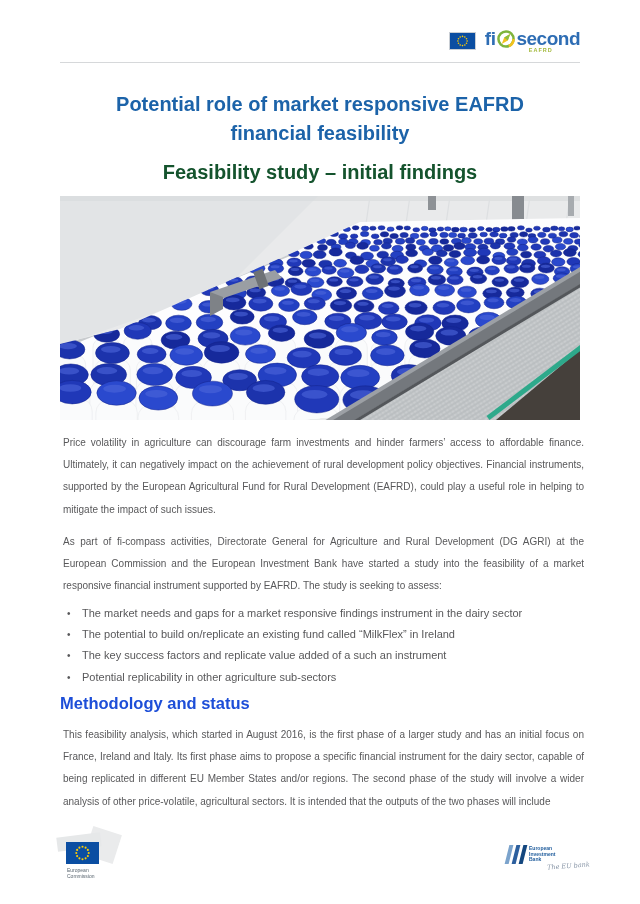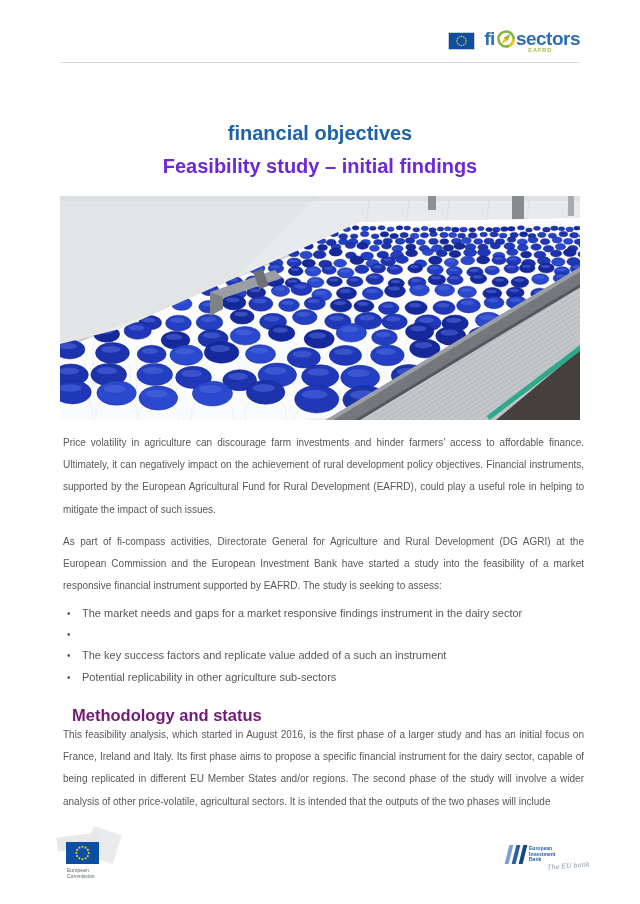--- a/index.html
+++ b/index.html
@@ -11,34 +11,34 @@
   .eu-flag-sm{width:27px;height:18px;background:#0B4EA2;border:1px solid #C9CED4;margin-top:3px;box-sizing:border-box;}
   .fi-wrap{position:relative;display:flex;align-items:center;line-height:1;}
   .fi-txt{font-size:19px;font-weight:bold;color:#2E6DB4;letter-spacing:-0.5px;}
   .compass-ic{margin:0 1px 0 2px;}
   .fi-sub{position:absolute;left:44px;top:19px;font-size:5.5px;font-weight:bold;color:#A3B93C;letter-spacing:1px;}
   .divider{position:absolute;top:62px;left:60px;width:520px;height:1px;background:#D6D8DA;}
 
   
   .title-block{position:absolute;top:90px;left:40px;width:560px;text-align:center;}
   .title-main{color:#1C63A9;font-size:20px;font-weight:bold;line-height:29px;margin:0;}
-  .title-sub{color:#6d28d9;font-size:20px;font-weight:bold;line-height:29px;margin:4px;}
+  .title-sub{color:#14532d;font-size:20px;font-weight:bold;line-height:29px;margin:10px;}
 
   
   .hero{position:absolute;top:196px;left:60px;width:520px;height:224px;background:#E9EAEB;}
 
   
   .body-p{position:absolute;left:59px;width:521px;margin:4px;color:#58585A;
           font-size:10px;line-height:22.2px;text-align:justify;}
   #p1{top:428px;}
   #p2{top:527px;}
   .bullet-list{position:absolute;left:60px;top:603px;width:521px;margin:0;padding:0;list-style:none;}
   .bullet-list li{display:flex;align-items:flex-start;color:#58585A;font-size:11px;line-height:21.2px;}
   .bullet-dot{width:22px;flex:0 0 22px;padding-left:7px;box-sizing:border-box;font-size:10px;color:#58585A;}
-  .sec-heading{position:absolute;left:60px;top:694px;margin:12px;color:#701a75;font-size:16.5px;font-weight:bold;}
+  .sec-heading{position:absolute;left:60px;top:694px;margin:0;color:#1d4ed8;font-size:16.5px;font-weight:bold;}
   #p3{top:720px;}
 
   
   .ec-logo{position:absolute;left:60px;top:833px;width:80px;height:60px;}
   .ec-sketch1{position:absolute;left:28px;top:-3px;width:30px;height:30px;background:#EAEBEC;transform:rotate(18deg);}
   .ec-sketch2{position:absolute;left:-3px;top:2px;width:44px;height:14px;background:#E6E8E9;transform:rotate(-7deg);}
   .ec-flag{position:absolute;left:6px;top:9px;width:33px;height:22px;background:#0B4EA2;}
   .ec-text{position:absolute;left:7px;top:34px;font-size:5px;line-height:6px;color:#5A6670;}
   .eib-logo{position:absolute;left:507px;top:843px;width:90px;height:36px;}
   .eib-bars{position:absolute;left:0;top:2px;display:flex;gap:3px;transform:skewX(-14deg);}
@@ -70,30 +70,30 @@
     <div class="fi-wrap">
       <span class="fi-txt">fi</span>
       <svg class="compass-ic" width="18" height="18" viewBox="0 0 20 20">
         <circle cx="10" cy="10" r="8.4" fill="#ffffff" stroke="#7FB43C" stroke-width="2.8"></circle>
         <circle cx="10" cy="10" r="8.4" fill="none" stroke="#F2C21D" stroke-width="2.8" stroke-dasharray="10 43"></circle>
         <g transform="rotate(40 10 10)">
           <polygon points="10,2.6 12.6,10 10,17.4 7.4,10" fill="#F2C21D"></polygon>
           <polygon points="10,2.6 12.6,10 7.4,10" fill="#8DBE3F"></polygon>
         </g>
       </svg>
-      <span class="fi-txt">sectors</span>
+      <span class="fi-txt">second</span>
       <span class="fi-sub">EAFRD</span>
     </div>
   </div>
   <div class="divider"></div>
 
   <div class="title-block">
     <h1 class="title-main">
-      <br>
-      <span>financial objectives</span>
+      <span>Potential role of market responsive EAFRD</span><br>
+      <span>financial feasibility</span>
     </h1>
     <h2 class="title-sub">Feasibility study – initial findings</h2>
   </div>
 
   <svg class="hero" id="hero-svg" viewBox="0 0 520 224" width="520" height="224">
       <defs>
         <clipPath id="massClip">
           <polygon points="0,148 60,133 150,93 230,58 300,26 520,22 520,83 283,220 240,224 0,224"></polygon>
         </clipPath>
         <pattern id="mesh" width="8" height="8" patternUnits="userSpaceOnUse" patternTransform="rotate(-32)">
@@ -558,20 +558,21 @@
   <p class="body-p" id="p1">Price volatility in agriculture can discourage farm investments and hinder farmers’ access to affordable finance. Ultimately, it can negatively impact on the achievement of rural development policy objectives. Financial instruments, supported by the European Agricultural Fund for Rural Development (EAFRD), could play a useful role in helping to mitigate the impact of such issues.</p>
   <p class="body-p" id="p2">As part of fi-compass activities, Directorate General for Agriculture and Rural Development (DG AGRI) at the European Commission and the European Investment Bank have started a study into the feasibility of a market responsive financial instrument supported by EAFRD. The study is seeking to assess:</p>
 
   <ul class="bullet-list">
     <li>
         <span class="bullet-dot">•</span>
         <span>The market needs and gaps for a market responsive findings instrument in the dairy sector</span>
       </li>
     <li>
         <span class="bullet-dot">•</span>
+        <span>The potential to build on/replicate an existing fund called “MilkFlex” in Ireland</span>
       </li>
     <li>
         <span class="bullet-dot">•</span>
         <span>The key success factors and replicate value added of a such an instrument</span>
       </li>
     <li>
         <span class="bullet-dot">•</span>
         <span>Potential replicability in other agriculture sub-sectors</span>
       </li>
   </ul>

